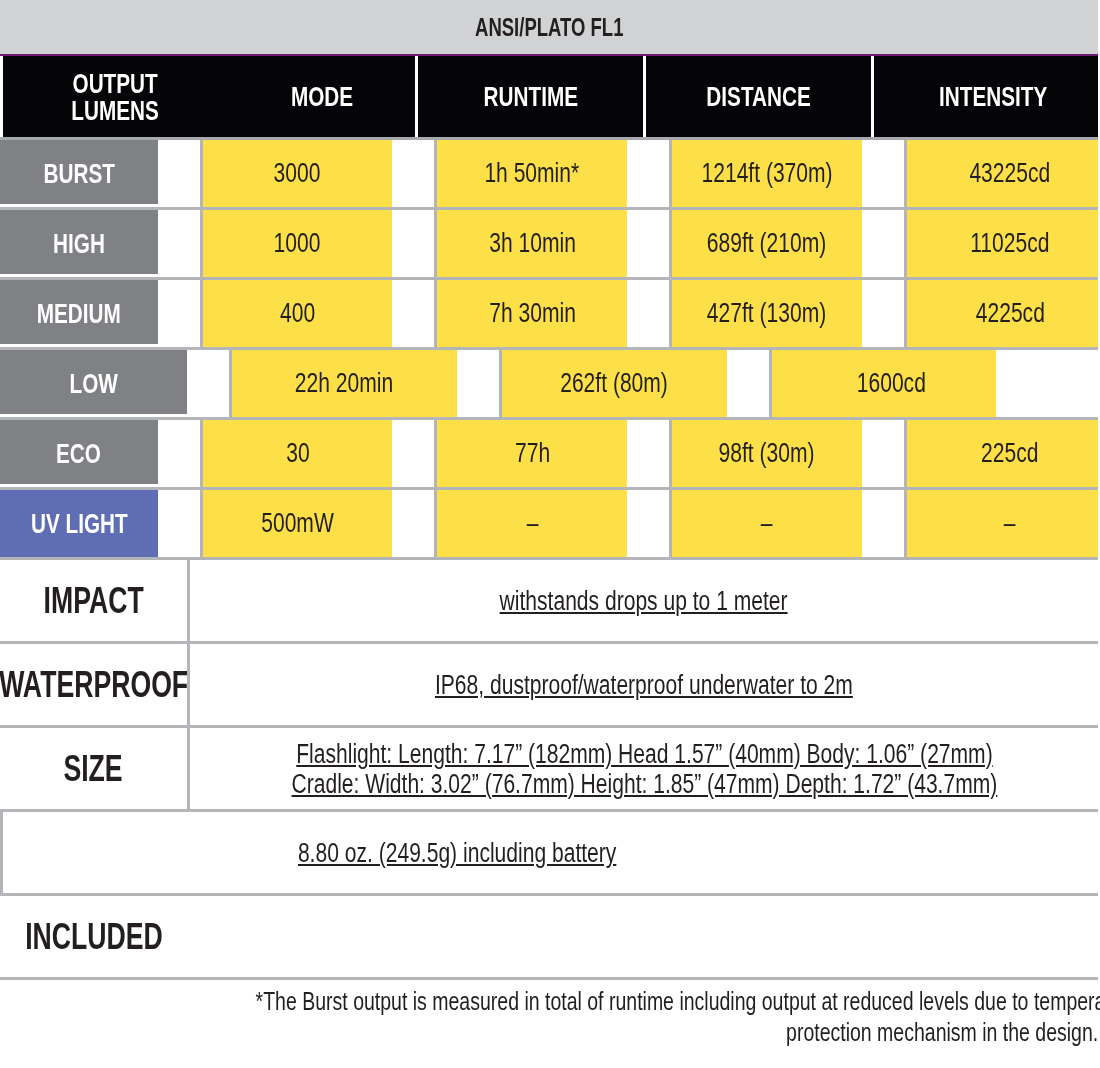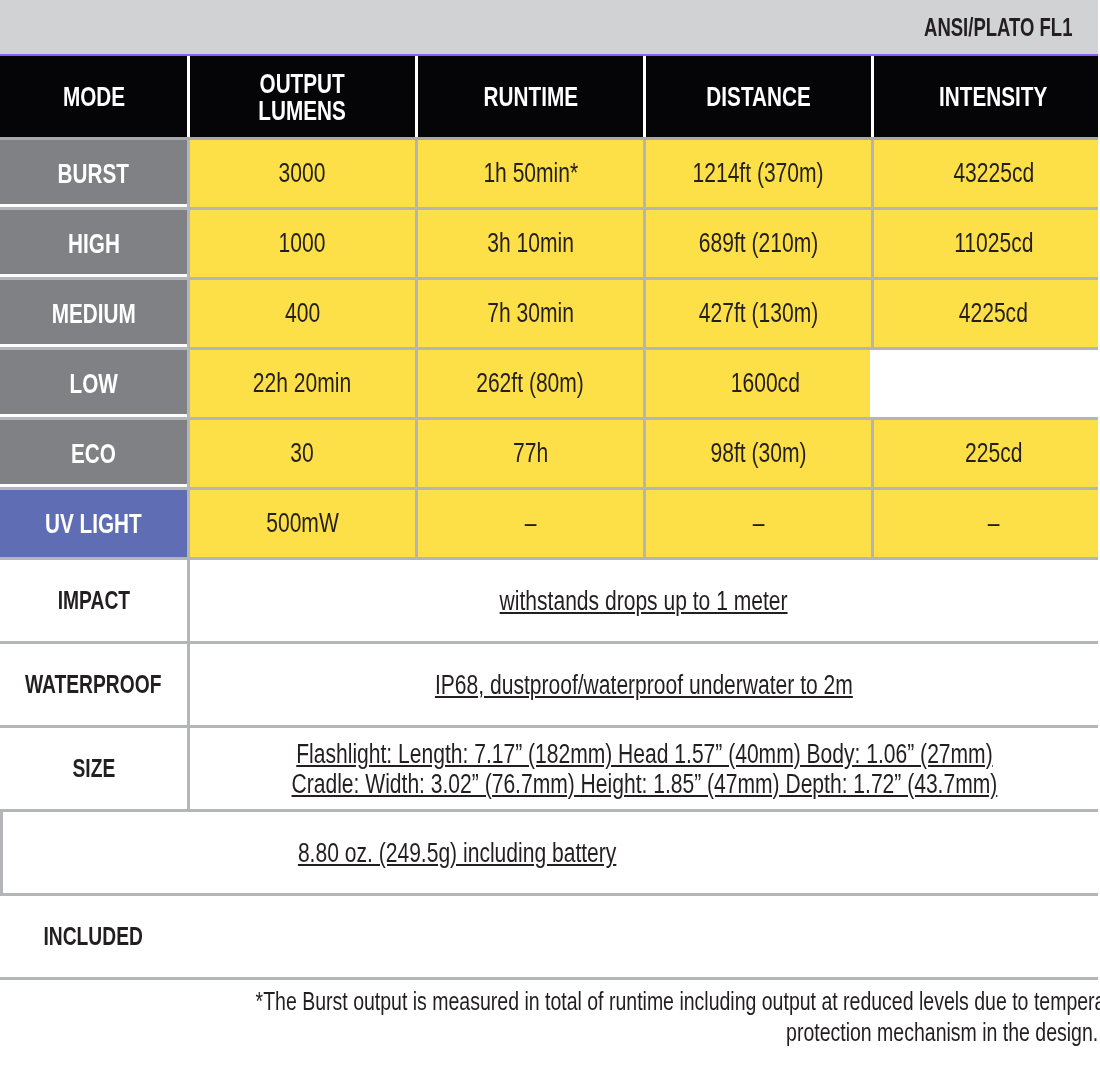--- a/index.html
+++ b/index.html
@@ -3,67 +3,67 @@
   <meta charset="utf-8">
   <style>
     html, body { margin: 0; padding: 0; background: #ffffff; }
     body { width: 1100px; height: 1068px; position: relative; overflow: hidden;
            font-family: "Liberation Sans", "DejaVu Sans", sans-serif; color: #231f20; }
     .sheet { position: absolute; left: 0; top: 0; width: 1098px; }
 
     .cond { display: inline-block; transform: scaleX(0.78); transform-origin: center center; white-space: nowrap; }
     .cond-b { display: inline-block; transform: scaleX(0.74); transform-origin: center center; white-space: nowrap; font-weight: bold; }
 
-    .title-bar { height: 54px; background: #d1d2d4; border-bottom: 2px solid #8b5cf6;
-                 display: flex; align-items: center; justify-content: flex-end;
+    .title-bar { height: 54px; background: #d1d2d4; border-bottom: 2px solid #701a75;
+                 display: flex; align-items: center; justify-content: center;
                  font-size: 25px; color: #231f20; }
 
     .row { display: flex; box-sizing: border-box; }
     .cell { box-sizing: border-box; display: flex; align-items: center; justify-content: center; text-align: center; }
 
     .c0 { width: 187px; } .c1 { width: 228px; } .c2 { width: 228px; } .c3 { width: 228px; } .c4 { width: 227px; padding-left: 15px; }
 
     .hdr { height: 84px; background: #050508; border-bottom: 3px solid #a7a9ac; }
     .hdr .cell { color: #ffffff; font-size: 28px; line-height: 27px; border-left: 3px solid #ffffff; }
     .hdr .cell.c0 { border-left: none; }
 
-    .drow { height: 70px; border-bottom: 3px solid #b4b5b8; }
+    .drow { height: 70px; border-bottom: 3px solid #b4b5b8; gap: 42px; }
     .drow .cell { font-size: 27px; color: #231f20; border-left: 3px solid #b4b5b8; background: #fde047; }
     .drow .cell.c0 { border-left: none; color: #ffffff; font-size: 28px; background: #808184; border-bottom: 0; }
     .drow.mode-gray .cell.c0 { box-shadow: inset 0 -3px 0 #ffffff; }
     .drow.uv .cell.c0 { background: #5f6eb4; }
     .drow.uv { border-bottom: 3px solid #b4b5b8; }
 
     .srow { height: 84px; border-bottom: 3px solid #b4b5b8; }
     .srow .cell { font-size: 27px; color: #231f20; }
-    .srow .cell.label { width: 187px; font-size: 26px; }
+    .srow .cell.label { width: 187px; font-size: 36px; }
     .srow .cell.value { width: 911px; border-left: 3px solid #b4b5b8; line-height: 30px; flex-direction: column; text-decoration: underline; }
 
     .footnote { font-size: 25px; line-height: 31px; text-align: right; padding-top: 6px; color: #231f20; }
     .footnote .cond { transform-origin: right center; }
   </style>
 </head>
 <body>
 
 <div class="sheet">
 
   <div class="title-bar">
     <span class="cond-b">ANSI/PLATO FL1</span>
   </div>
 
   <div class="row hdr">
-    <div class="cell c0">
-        <span class="cond-b">MODE</span>
-      </div>
     <div class="cell c1">
       <span class="cond-b" style="display:inline-flex;flex-direction:column;">
         <span>OUTPUT</span>
         <span>LUMENS</span>
       </span>
     </div>
+    <div class="cell c0">
+        <span class="cond-b">MODE</span>
+      </div>
     <div class="cell c2">
         <span class="cond-b">RUNTIME</span>
       </div>
     <div class="cell c3">
         <span class="cond-b">DISTANCE</span>
       </div>
     <div class="cell c4">
         <span class="cond-b">INTENSITY</span>
       </div>
   </div>

